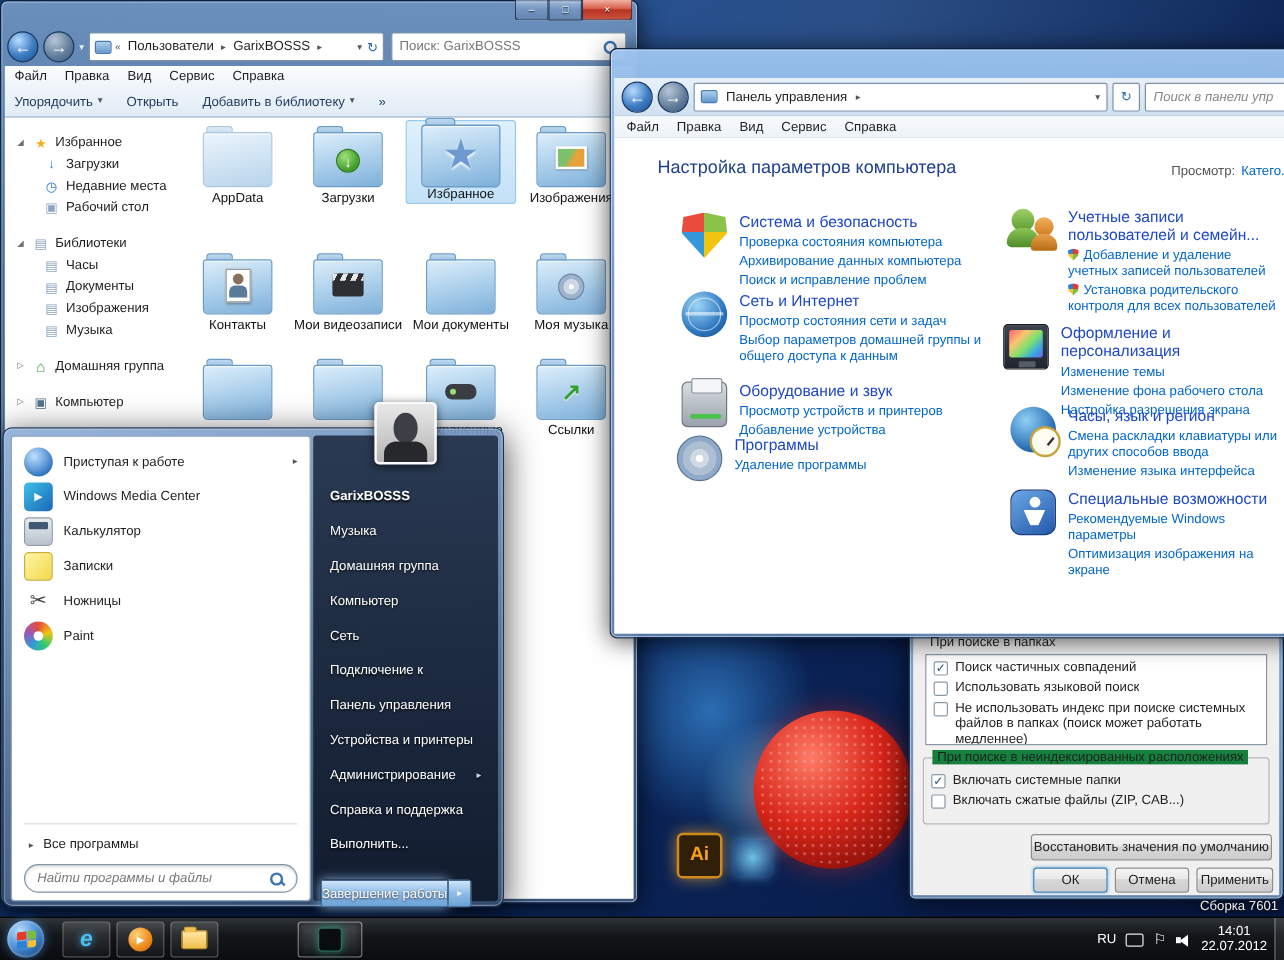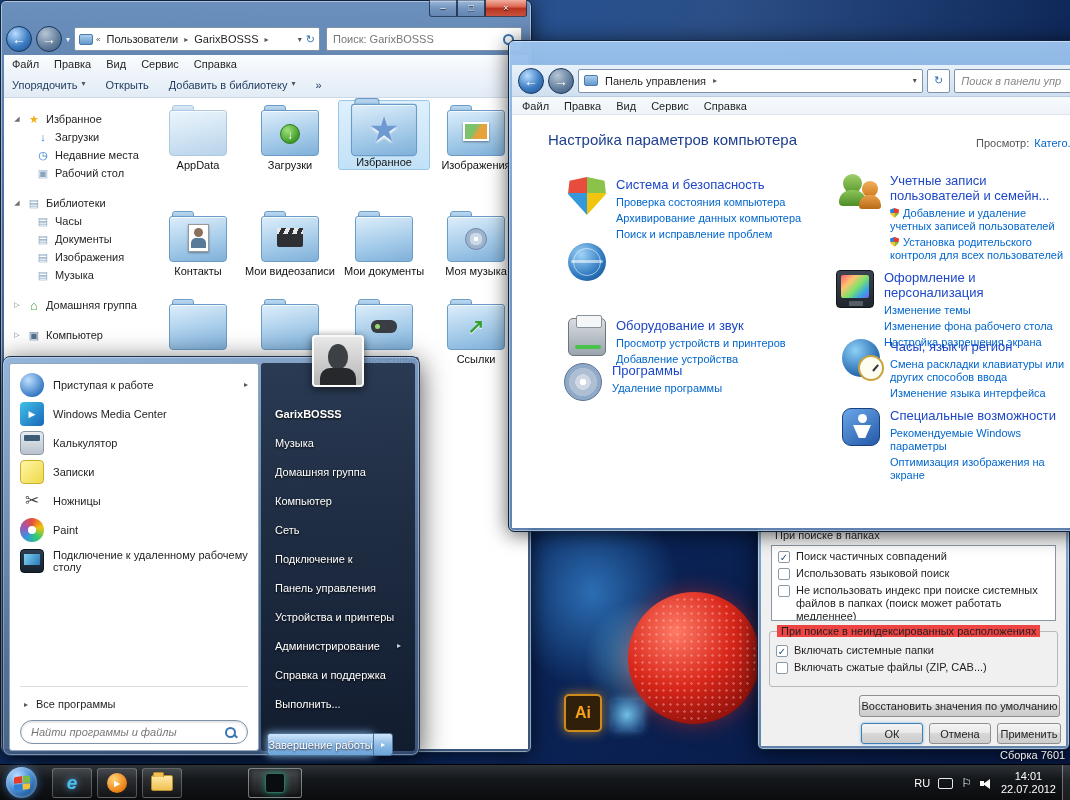--- a/index.html
+++ b/index.html
@@ -136,21 +136,21 @@
 .ci-access::after{content:"";position:absolute;left:10px;top:16px;width:18px;height:13px;background:#fff;clip-path:polygon(0 0,100% 0,68% 100%,32% 100%)}
 
 .dialog{left:757px;top:505px;width:313px;height:245px;z-index:2}
 .dlg-client{position:absolute;left:4px;right:4px;top:4px;bottom:4px;background:#f0f0f0}
 .dlg-partial{position:absolute;left:14px;top:20px}
 .listbox{position:absolute;left:10px;top:36px;width:285px;height:76px;background:#fff;border:1px solid #8a96a4;overflow:hidden}
 .cbrow{display:flex;gap:6px;padding:4px 6px 0;align-items:flex-start}
 .cb{width:12px;height:12px;flex:none;background:#fff;border:1px solid #8a9aa8;border-radius:2px;font-size:10px;line-height:11px;text-align:center;color:#2b4f7a;margin-top:1px}
 .cb-label{line-height:13px}
 .grpbox{position:absolute;left:8px;top:122px;width:289px;height:56px;border:1px solid #b5b8bc;border-radius:3px;padding-top:8px}
-.grp-label{position:absolute;left:16px;top:116px;background:#ef4444;padding:0 4px;z-index:2;white-space:nowrap}
+.grp-label{position:absolute;left:16px;top:116px;background:#15803d;padding:0 4px;z-index:2;white-space:nowrap}
 .btn{position:absolute;background:linear-gradient(#f4f4f4,#e9e9e9 45%,#d8d8d8 46%,#cccccc);border:1px solid #8e8f8f;border-radius:3px;
   display:flex;align-items:center;justify-content:center;color:#1f1f1f}
 .btn.default{border-color:#3c7fb1;box-shadow:0 0 3px #7ab8e0}
 .btn.restore{left:98px;top:186px;width:201px;height:22px}
 .btn.ok{left:100px;top:214px;width:62px;height:21px}
 .btn.cancel{left:168px;top:214px;width:62px;height:21px}
 .btn.apply{left:236px;top:214px;width:64px;height:21px}
 
 .startmenu{position:absolute;left:2px;top:356px;width:418px;height:400px;z-index:5;border-radius:8px;
   background:linear-gradient(165deg,rgba(140,175,215,.92),rgba(70,100,140,.92) 60%,rgba(50,75,110,.94));
@@ -510,20 +510,25 @@
           <div class="ci ci-security"></div>
           <div>
             <div class="cat-title">Система и безопасность</div>
             <div class="cat-link">Проверка состояния компьютера</div>
             <div class="cat-link">Архивирование данных компьютера</div>
             <div class="cat-link">Поиск и исправление проблем</div>
           </div>
         </div>
         <div class="cat" style="left:56px;top:128px;width:258px">
           <div class="ci ci-network"></div>
+          <div>
+            <div class="cat-title">Сеть и Интернет</div>
+            <div class="cat-link">Просмотр состояния сети и задач</div>
+            <div class="cat-link">Выбор параметров домашней группы и общего доступа к данным</div>
+          </div>
         </div>
         <div class="cat" style="left:56px;top:203px;width:258px">
           <div class="ci ci-hardware"></div>
           <div>
             <div class="cat-title">Оборудование и звук</div>
             <div class="cat-link">Просмотр устройств и принтеров</div>
             <div class="cat-link">Добавление устройства</div>
           </div>
         </div>
         <div class="cat" style="left:52px;top:248px;width:258px">
@@ -595,24 +600,20 @@
         <span class="sm-ico ic-notes"></span>
         <span class="sm-label">Записки</span>
       </div>
       <div class="sm-item">
         <span class="sm-ico ic-sciss">✂</span>
         <span class="sm-label">Ножницы</span>
       </div>
       <div class="sm-item">
         <span class="sm-ico ic-paint"></span>
         <span class="sm-label">Paint</span>
-      </div>
-      <div class="sm-item two">
-        <span class="sm-ico ic-rdp"></span>
-        <span class="sm-label">Подключение к удаленному рабочему столу</span>
       </div>
       <div class="sm-spacer"></div>
       <div class="sm-sep"></div>
       <div class="sm-allprog">
         <span class="sm-arrow">▸</span>
         <span>Все программы</span>
       </div>
       <div class="sm-search">
         <span>Найти программы и файлы</span>
         <span class="mag" style="margin-left:auto"></span>

